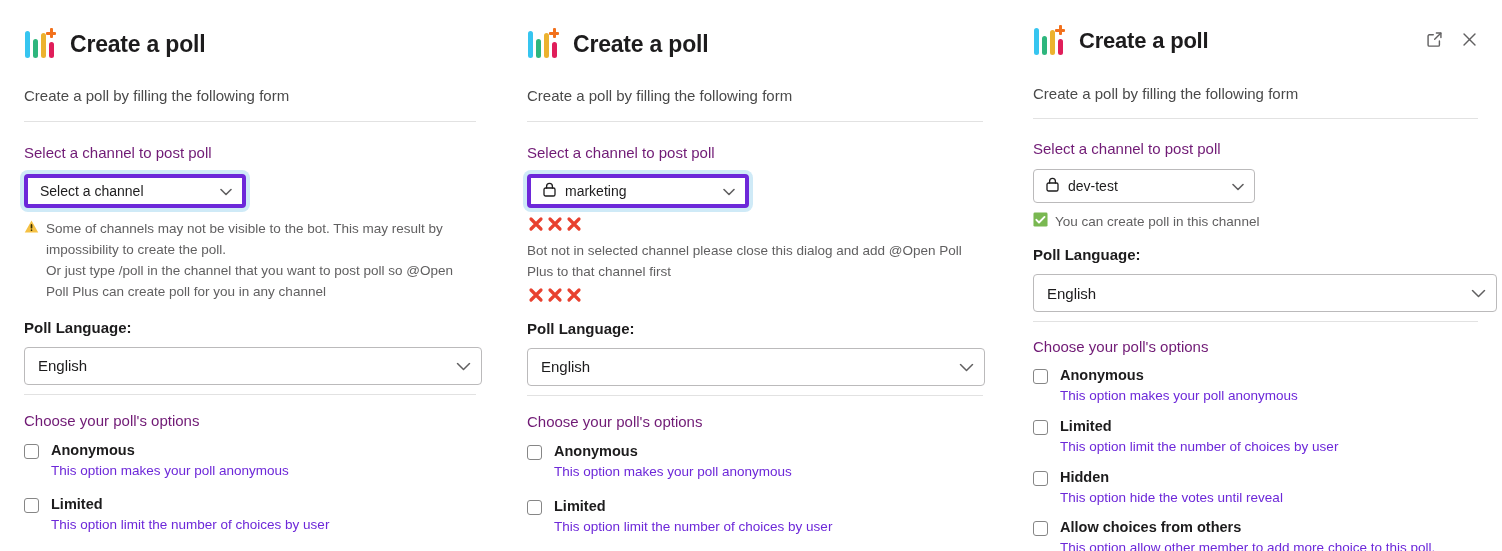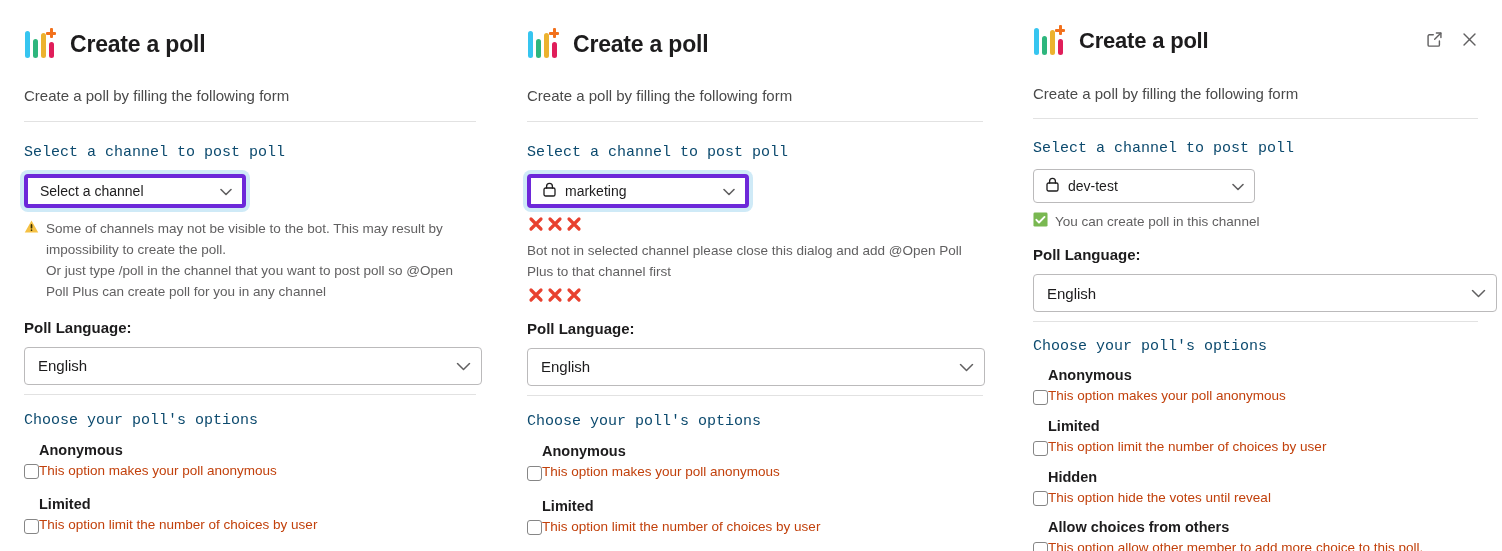--- a/index.html
+++ b/index.html
@@ -92,22 +92,21 @@
     font-size: 15px;
     color: #4a4a4a;
   }
   .divider {
     height: 1px;
     background: #e2e2e2;
     width: 100%;
   }
   .field-label {
     font-size: 15px;
-    color: #0c4a6e;
-    font-family: Liberation Mono, monospace;
+    color: #701a75;
   }
   .strong-label {
     font-size: 15px;
     font-weight: 700;
     color: #1d1c1d;
   }
   .helper {
     font-size: 13.5px;
     line-height: 1.55;
     color: #616061;
@@ -153,42 +152,43 @@
     font-size: 13.5px;
     color: #616061;
     line-height: 1.5;
   }
   .emoji-warn { flex: 0 0 auto; display: block; }
   .xrow { display: flex; gap: 1px; }
 
   
   .opt {
     display: flex;
-    align-items: flex-end;
+    align-items: flex-start;
+    gap: 12px;
   }
   .cbox {
     width: 15px;
     height: 15px;
     border: 1px solid #868686;
     border-radius: 3px;
     background: #fff;
     flex: 0 0 auto;
     margin-top: 3px;
     cursor: pointer;
   }
   .opt-text { display: flex; flex-direction: column; gap: 3px; }
   .opt-title {
     font-size: 14.5px;
     font-weight: 700;
     color: #1d1c1d;
     line-height: 1.25;
   }
   .opt-desc {
     font-size: 13.5px;
-    color: #c2410c;
+    color: #6d28d9;
     line-height: 1.3;
   }
 
   
   .panel-a .body { padding: 18px 24px 0 24px; }
   .panel-b .body { padding: 18px 27px 0 27px; }
   .panel-c .body { padding: 15px 24px 0 23px; }
 
   .panel-a .title, .panel-b .title { font-size: 23px; }
   .panel-c .title { font-size: 22px; }

